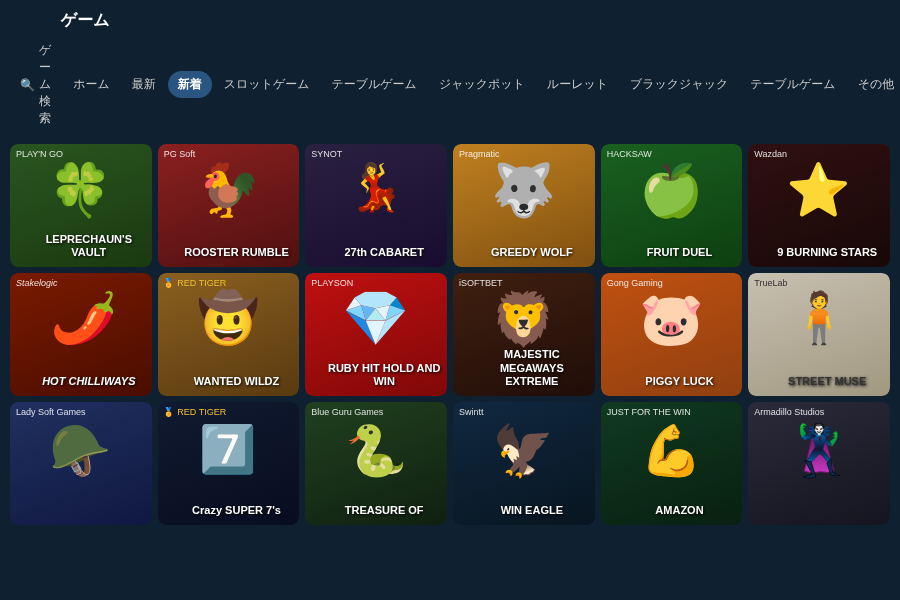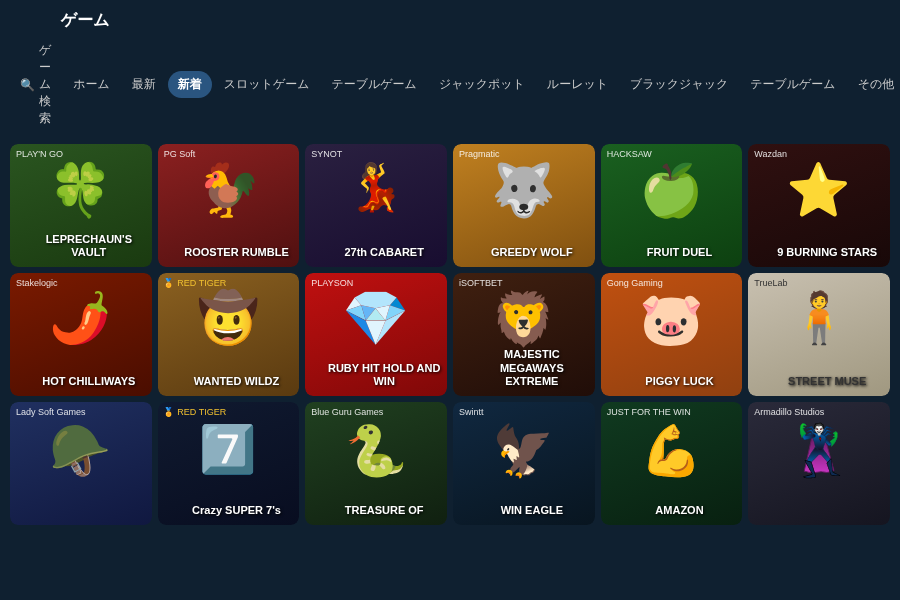--- a/index.html
+++ b/index.html
@@ -109,21 +109,21 @@
     }
 
     
     .card-leprechaun { background: linear-gradient(160deg, #2a5520 0%, #1a3a10 100%); }
     .card-rooster { background: linear-gradient(160deg, #8b2020 0%, #501010 100%); }
     .card-cabaret { background: linear-gradient(160deg, #2a2040 0%, #180d30 100%); }
     .card-greedy-wolf { background: linear-gradient(160deg, #c08020 0%, #805010 100%); }
     .card-fruit-duel { background: linear-gradient(160deg, #1a6020 0%, #0d4010 100%); }
     .card-burning-stars { background: linear-gradient(160deg, #301010 0%, #180808 100%); }
 
-    .card-hot-chilli { background: linear-gradient(160deg, #7a1a00 0%, #4a0d00 100%); }
+    .card-hot-chilli { background: linear-gradient(160deg, #7a1a00 0%, #4a0d00 100%); font-style: italic; }
     .card-wanted { background: linear-gradient(160deg, #8a6020 0%, #5a3a10 100%); }
     .card-ruby-hit { background: linear-gradient(160deg, #c01010 0%, #800808 100%); }
     .card-majestic { background: linear-gradient(160deg, #402010 0%, #200d08 100%); }
     .card-piggy-luck { background: linear-gradient(160deg, #c05010 0%, #904010 100%); }
     .card-street-muse { background: linear-gradient(160deg, #c8c0b0 0%, #a09880 100%); }
 
     .card-lady-luck { background: linear-gradient(160deg, #203060 0%, #101840 100%); }
     .card-super7 { background: linear-gradient(160deg, #101a30 0%, #080d20 100%); }
     .card-treasure { background: linear-gradient(160deg, #204020 0%, #102010 100%); }
     .card-win-eagle { background: linear-gradient(160deg, #102840 0%, #081520 100%); }

